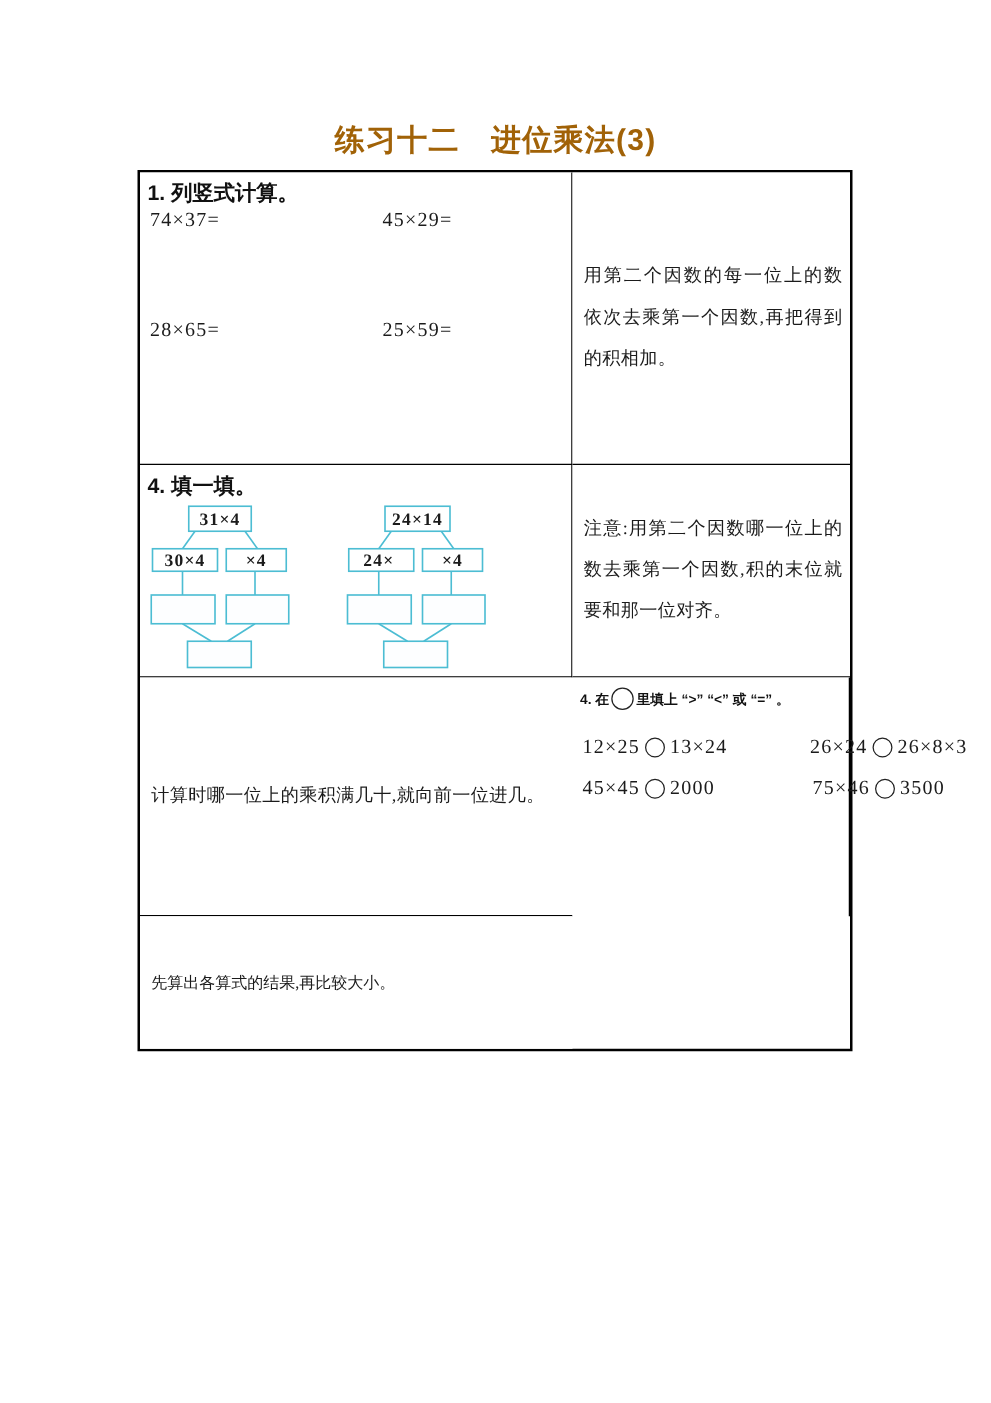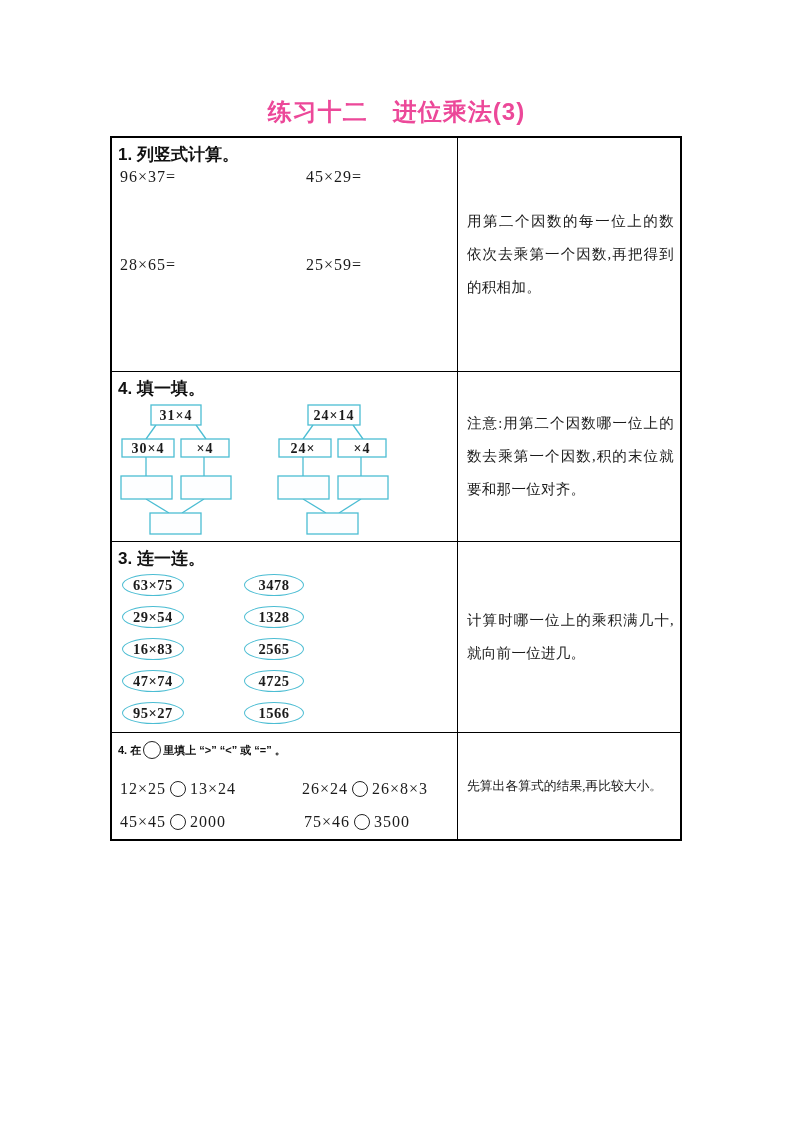--- a/index.html
+++ b/index.html
@@ -10,21 +10,21 @@
     background:#ffffff;
     color:#1b1b1b;
     font-family:"Liberation Serif","DejaVu Serif",serif;
     overflow:hidden;
   }
   .title {
     position:absolute; left:0; top:96px; width:100%;
     text-align:center;
     font-family:"Liberation Sans","DejaVu Sans",sans-serif;
     font-weight:bold; font-size:24px; letter-spacing:1px;
-    color:#ec4899;
+    color:#a16207;
   }
   .tbl {
     position:absolute; left:110px; top:136px;
     display:grid;
     grid-template-columns:346px 222px;
     grid-template-rows:234px 170px 191px 106px;
     border:2px solid #000;
   }
   .cell { position:relative; background:#fff; }
   .cell.l { border-right:1.5px solid #000; }
@@ -78,21 +78,21 @@
 <body>
 
 <div class="page">
 
   <div class="title">练习十二　进位乘法(3)</div>
 
   <div class="tbl">
 
     <div class="cell l hb">
       <div class="hdr">1. 列竖式计算。</div>
-      <span class="expr" style="left:8px;top:30px">96×37=</span>
+      <span class="expr" style="left:8px;top:30px">74×37=</span>
       <span class="expr" style="left:194px;top:30px">45×29=</span>
       <span class="expr" style="left:8px;top:118px">28×65=</span>
       <span class="expr" style="left:194px;top:118px">25×59=</span>
     </div>
 
     <div class="cell hb note-cell">
       <p class="note">用第二个因数的每一位上的数依次去乘第一个因数,再把得到的积相加。</p>
     </div>
 
     <div class="cell l hb">
@@ -134,33 +134,20 @@
           <text x="250" y="81">×4</text>
         </g>
       </svg>
       <div class="hdr">4. 填一填。</div>
     </div>
 
     <div class="cell hb note-cell">
       <p class="note">注意:用第二个因数哪一位上的数去乘第一个因数,积的末位就要和那一位对齐。</p>
     </div>
 
-    <div class="cell l hb">
-      <div class="hdr">3. 连一连。</div>
-      <div class="oval" style="left:10px;top:32px;width:62px;height:22px">63×75</div>
-      <div class="oval" style="left:10px;top:64px;width:62px;height:22px">29×54</div>
-      <div class="oval" style="left:10px;top:96px;width:62px;height:22px">16×83</div>
-      <div class="oval" style="left:10px;top:128px;width:62px;height:22px">47×74</div>
-      <div class="oval" style="left:10px;top:160px;width:62px;height:22px">95×27</div>
-      <div class="oval" style="left:132px;top:32px;width:60px;height:22px">3478</div>
-      <div class="oval" style="left:132px;top:64px;width:60px;height:22px">1328</div>
-      <div class="oval" style="left:132px;top:96px;width:60px;height:22px">2565</div>
-      <div class="oval" style="left:132px;top:128px;width:60px;height:22px">4725</div>
-      <div class="oval" style="left:132px;top:160px;width:60px;height:22px">1566</div>
-    </div>
 
     <div class="cell hb note-cell">
       <p class="note">计算时哪一位上的乘积满几十,就向前一位进几。</p>
     </div>
 
     <div class="cell l">
       <div class="h4line">
         <span>4. 在</span>
           <span class="circle big"></span>
           <span>里填上 “&gt;”  “&lt;” 或 “=” 。</span>

